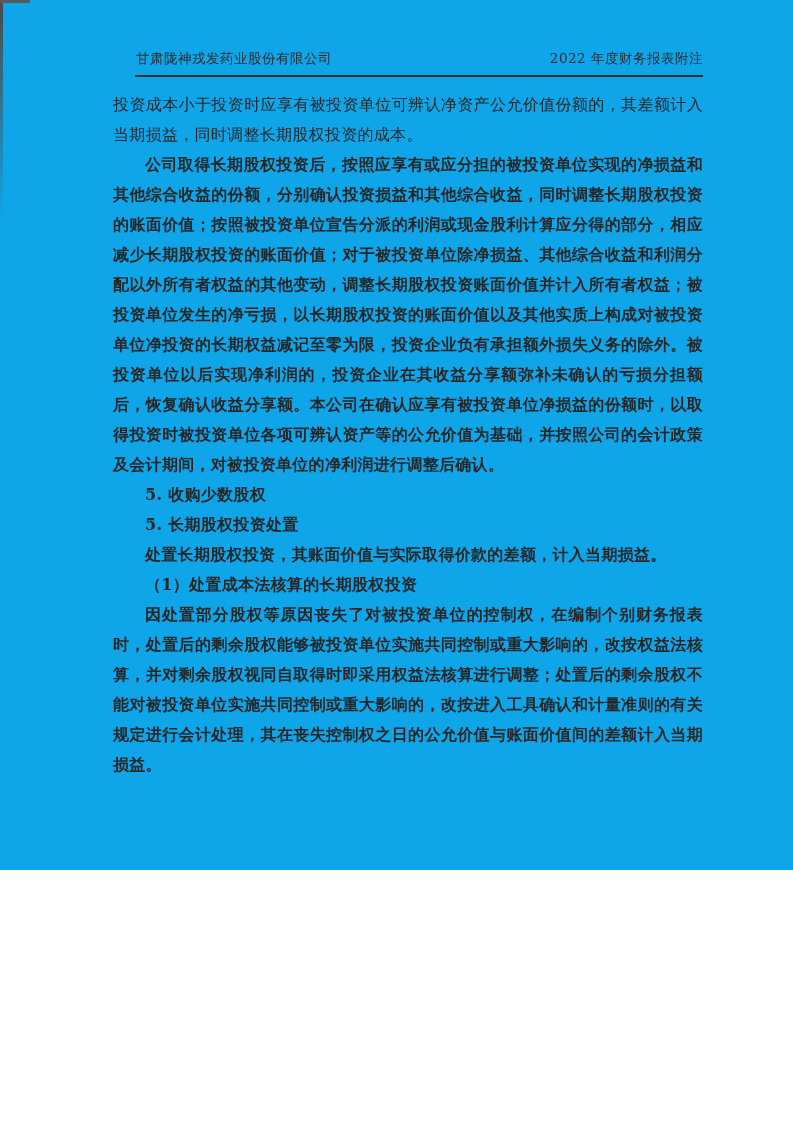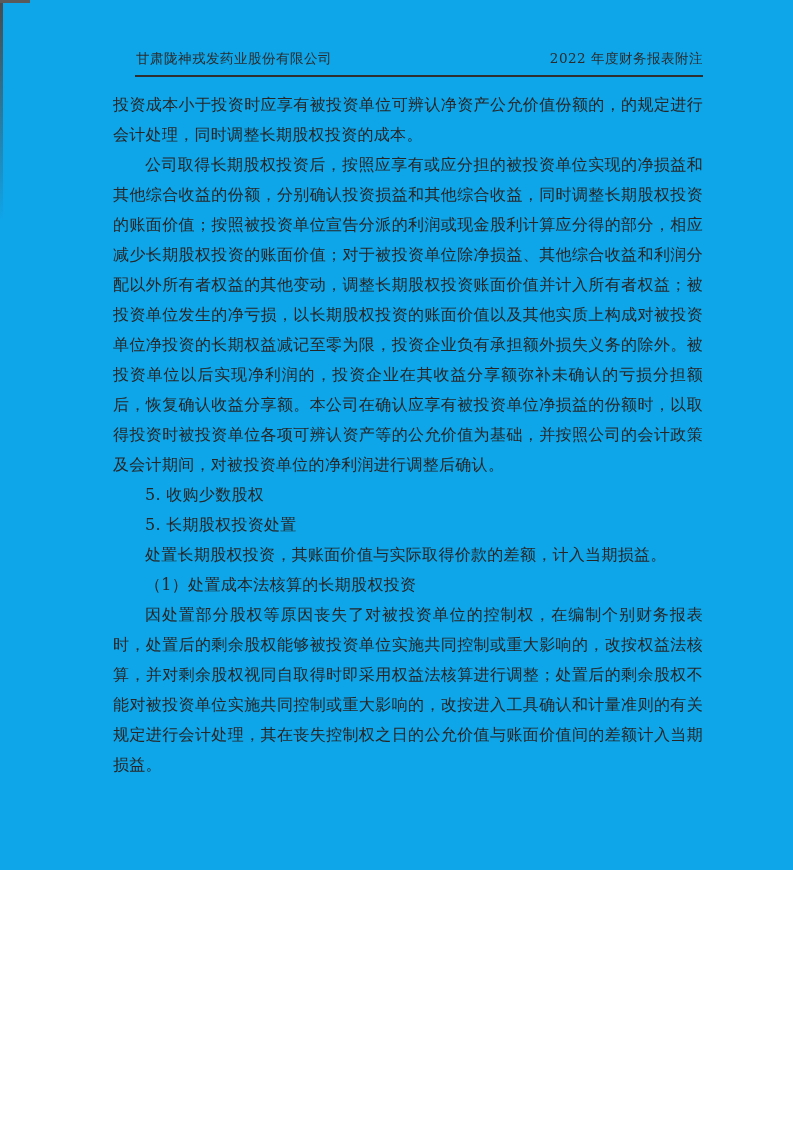--- a/index.html
+++ b/index.html
@@ -58,20 +58,21 @@
     line-height: 30px;
     text-align: justify;
     letter-spacing: 0.3px;
   }
   .body-text p {
     margin: 0;
     padding: 0;
   }
   .body-text p.indent {
     text-indent: 2em;
+    font-weight: bold;
   }
   .footer {
     position: absolute;
     left: 0;
     width: 100%;
     text-align: center;
     color: #3a3a3a;
   }
   .footer-pagenum {
     top: 1046px;
@@ -93,21 +94,21 @@
   <div class="scan-edge-left"></div>
   <div class="scan-edge-top"></div>
 
   <div class="header">
     <span>甘肃陇神戎发药业股份有限公司</span>
     <span>2022 年度财务报表附注</span>
   </div>
   <div class="header-rule"></div>
 
   <div class="body-text">
-    <p>投资成本小于投资时应享有被投资单位可辨认净资产公允价值份额的，的规定进行会计处理，同时调整长期股权投资的成本。</p>
+    <p>投资成本小于投资时应享有被投资单位可辨认净资产公允价值份额的，其差额计入当期损益，同时调整长期股权投资的成本。</p>
     <p class="indent">公司取得长期股权投资后，按照应享有或应分担的被投资单位实现的净损益和其他综合收益的份额，分别确认投资损益和其他综合收益，同时调整长期股权投资的账面价值；按照被投资单位宣告分派的利润或现金股利计算应分得的部分，相应减少长期股权投资的账面价值；对于被投资单位除净损益、其他综合收益和利润分配以外所有者权益的其他变动，调整长期股权投资账面价值并计入所有者权益；被投资单位发生的净亏损，以长期股权投资的账面价值以及其他实质上构成对被投资单位净投资的长期权益减记至零为限，投资企业负有承担额外损失义务的除外。被投资单位以后实现净利润的，投资企业在其收益分享额弥补未确认的亏损分担额后，恢复确认收益分享额。本公司在确认应享有被投资单位净损益的份额时，以取得投资时被投资单位各项可辨认资产等的公允价值为基础，并按照公司的会计政策及会计期间，对被投资单位的净利润进行调整后确认。</p>
     <p class="indent">5. 收购少数股权</p>
     <p class="indent">5. 长期股权投资处置</p>
     <p class="indent">处置长期股权投资，其账面价值与实际取得价款的差额，计入当期损益。</p>
     <p class="indent">（1）处置成本法核算的长期股权投资</p>
     <p class="indent">因处置部分股权等原因丧失了对被投资单位的控制权，在编制个别财务报表时，处置后的剩余股权能够被投资单位实施共同控制或重大影响的，改按权益法核算，并对剩余股权视同自取得时即采用权益法核算进行调整；处置后的剩余股权不能对被投资单位实施共同控制或重大影响的，改按进入工具确认和计量准则的有关规定进行会计处理，其在丧失控制权之日的公允价值与账面价值间的差额计入当期损益。</p>
   </div>
 
   <div class="footer footer-pagenum">39</div>
 

